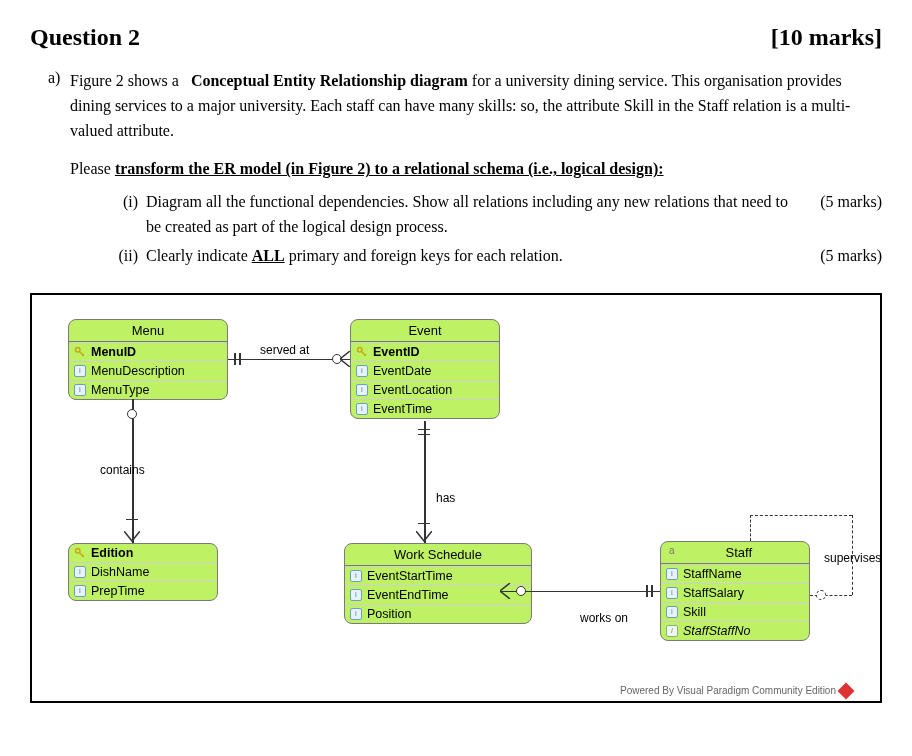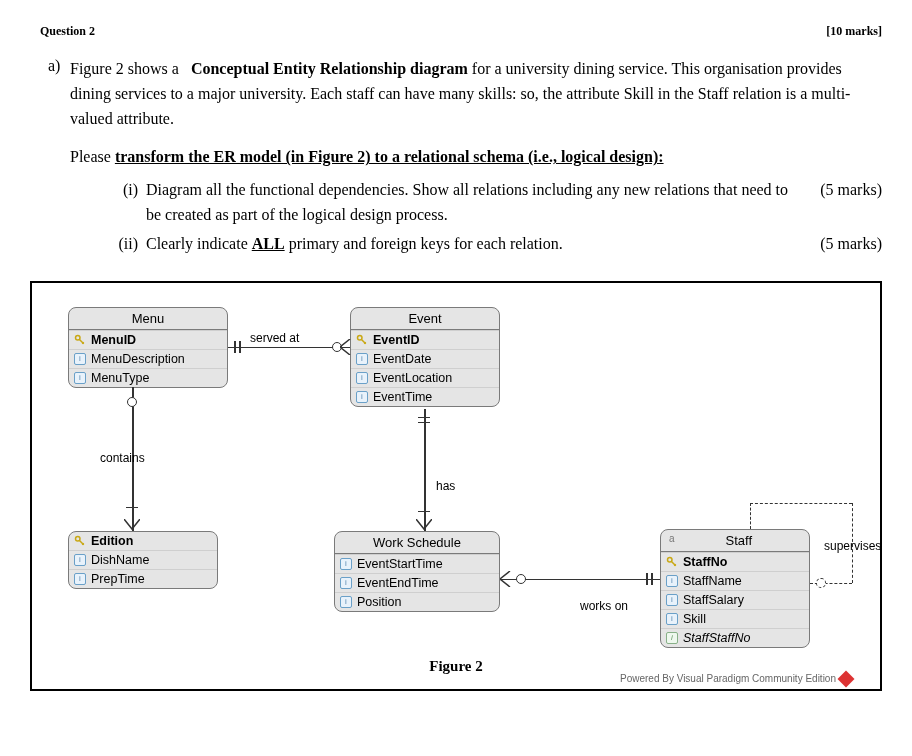--- a/index.html
+++ b/index.html
@@ -5,42 +5,42 @@
   * { box-sizing: border-box; margin: 0; padding: 0; }
   body {
     font-family: "Times New Roman", Times, serif;
     font-size: 16px;
     color: #000;
     background: #fff;
     padding: 24px 30px;
     width: 912px;
   }
   .header-row { display: flex; justify-content: space-between; margin-bottom: 18px; }
-  .header-row .left, .header-row .right { font-weight: bold; font-size: 12px; margin-left: 10px; }
+  .header-row .left, .header-row .right { font-weight: bold; font-size: 24px; }
   .prompt-block { margin-left: 40px; margin-bottom: 14px; }
   .prompt-block .letter { float: left; margin-left: -22px; }
   .prompt-block p { line-height: 1.55; }
   .bold { font-weight: bold; }
   .instruction { margin-left: 40px; margin-bottom: 8px; line-height: 1.55; }
   .underline { text-decoration: underline; }
   .sublist { margin-left: 80px; }
   .sub-item { display: flex; margin-bottom: 4px; line-height: 1.55; }
   .sub-item .roman { width: 36px; text-align: right; padding-right: 8px; flex: none; }
   .sub-item .txt { flex: 1; }
   .sub-item .marks { flex: none; width: 90px; text-align: right; }
   .diagram-frame {
     border: 2px solid #000;
     margin-top: 24px;
     position: relative;
     height: 410px;
     background: #fff;
   }
   .entity {
     position: absolute;
-    background: #e5e5e5;
+    background: #bef264;
     border: 1.5px solid #7a7a7a;
     border-radius: 8px;
     overflow: hidden;
     min-width: 150px;
   }
   .entity .title {
     text-align: center;
     font-family: Arial, sans-serif;
     font-size: 13px;
     padding: 3px 6px;
@@ -199,21 +199,21 @@
         <span>DishName</span>
       </div>
     <div class="row">
         <span class="ic">
           <span class="attr-icon">i</span>
         </span>
         <span>PrepTime</span>
       </div>
   </div>
 
-  <div class="entity" style="left:302px; top:248px; width:166px;">
+  <div class="entity" style="left:312px; top:248px; width:188px;">
     <div class="title">Work Schedule</div>
     <div class="row">
         <span class="ic">
           <span class="attr-icon">i</span>
         </span>
         <span>EventStartTime</span>
       </div>
     <div class="row">
         <span class="ic">
           <span class="attr-icon">i</span>
@@ -223,30 +223,20 @@
     <div class="row">
         <span class="ic">
           <span class="attr-icon">i</span>
         </span>
         <span>Position</span>
       </div>
   </div>
 
   <div class="entity" style="left:628px; top:246px; width:150px;">
     <div class="title"><span style="float:left;font-size:10px;color:#777;margin-left:2px;">a</span><span>Staff</span></div>
-    <div class="row pk">
-      <span class="ic key-icon">
-          <svg viewBox="0 0 16 16">
-            <circle cx="5" cy="5" r="3" fill="none" stroke="#c9a815" stroke-width="2"></circle>
-            <line x1="7" y1="7" x2="13" y2="13" stroke="#c9a815" stroke-width="2"></line>
-            <line x1="11" y1="13" x2="13" y2="11" stroke="#c9a815" stroke-width="2"></line>
-          </svg>
-        </span>
-      <span>StaffNo</span>
-    </div>
     <div class="row">
         <span class="ic">
           <span class="attr-icon">i</span>
         </span>
         <span>StaffName</span>
       </div>
     <div class="row">
         <span class="ic">
           <span class="attr-icon">i</span>
         </span>
@@ -266,21 +256,21 @@
       </div>
   </div>
 
   <div class="line hline" style="left:196px; top:64px; width:122px;"></div>
   <div class="tick" style="left:202px; top:58px; width:1.5px; height:12px;"></div>
   <div class="tick" style="left:207px; top:58px; width:1.5px; height:12px;"></div>
   <div class="circle" style="left:300px; top:59px;"></div>
   <svg style="position:absolute; left:308px; top:56px; width:12px; height:16px;">
       <path d="M10 0 L0 8 L10 16" fill="none" stroke="#333" stroke-width="1.5"></path>
     </svg>
-  <div class="rel-label" style="left:218px; top:48px;">served at</div>
+  <div class="rel-label" style="left:228px; top:48px;">served at</div>
 
   <div class="line vline" style="left:100px; top:104px; height:144px;"></div>
   <div class="circle" style="left:95px; top:114px;"></div>
   <div class="tick" style="left:94px; top:224px; width:12px; height:1.5px;"></div>
   <svg style="position:absolute; left:92px; top:236px; width:16px; height:12px;">
       <path d="M0 0 L8 10 L16 0" fill="none" stroke="#333" stroke-width="1.5"></path>
     </svg>
   <div class="rel-label" style="left:68px; top:168px;">contains</div>
 
   <div class="line vline" style="left:392px; top:126px; height:122px;"></div>
@@ -301,18 +291,17 @@
   <div class="tick" style="left:619px; top:290px; width:1.5px; height:12px;"></div>
   <div class="rel-label" style="left:548px; top:316px;">works on</div>
 
   <div class="dline" style="left:778px; top:300px; width:42px;"></div>
   <div class="dvline" style="left:820px; top:220px; height:80px;"></div>
   <div class="dline" style="left:718px; top:220px; width:102px;"></div>
   <div class="dvline" style="left:718px; top:220px; height:26px;"></div>
   <div class="circle" style="left:784px; top:295px; border-style:dashed;"></div>
   <div class="rel-label" style="left:792px; top:256px;">supervises</div>
 
-  <div class="caption">Figure 2</div>
   <div class="footer-text">
     <span>Powered By  Visual Paradigm Community Edition</span>
     <span class="footer-diamond"></span>
   </div>
 </div>
 
 </body></html>

